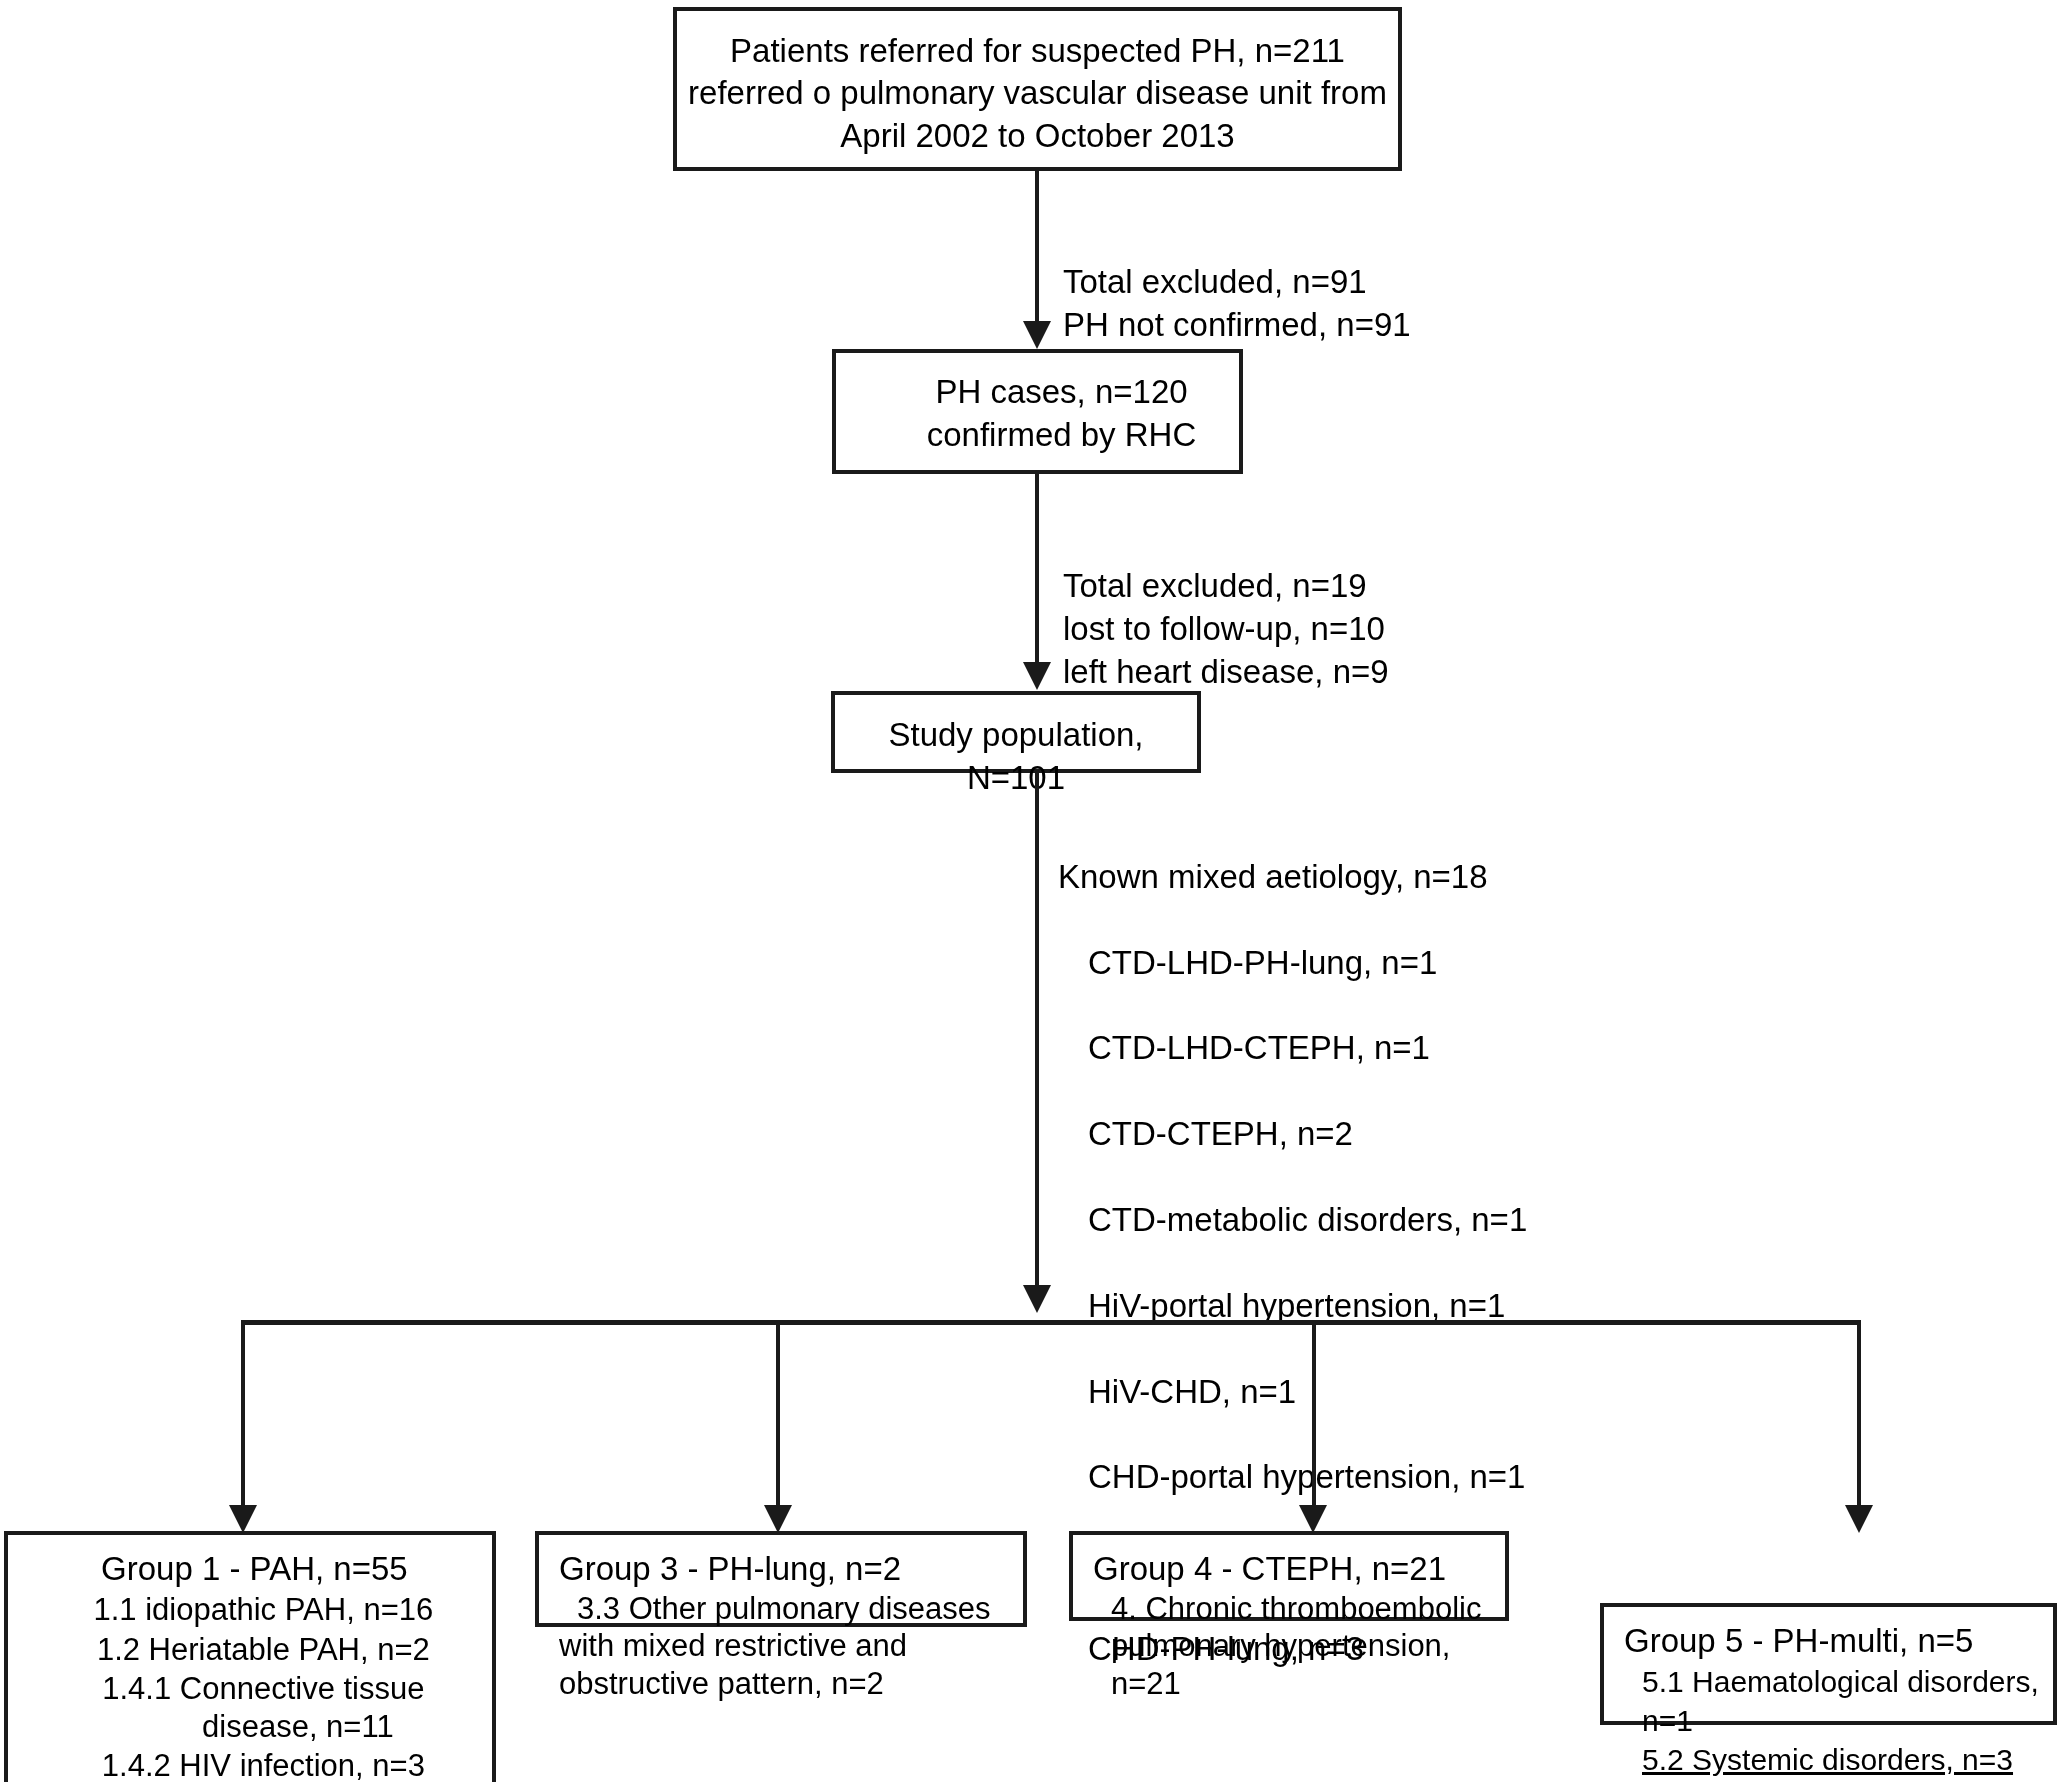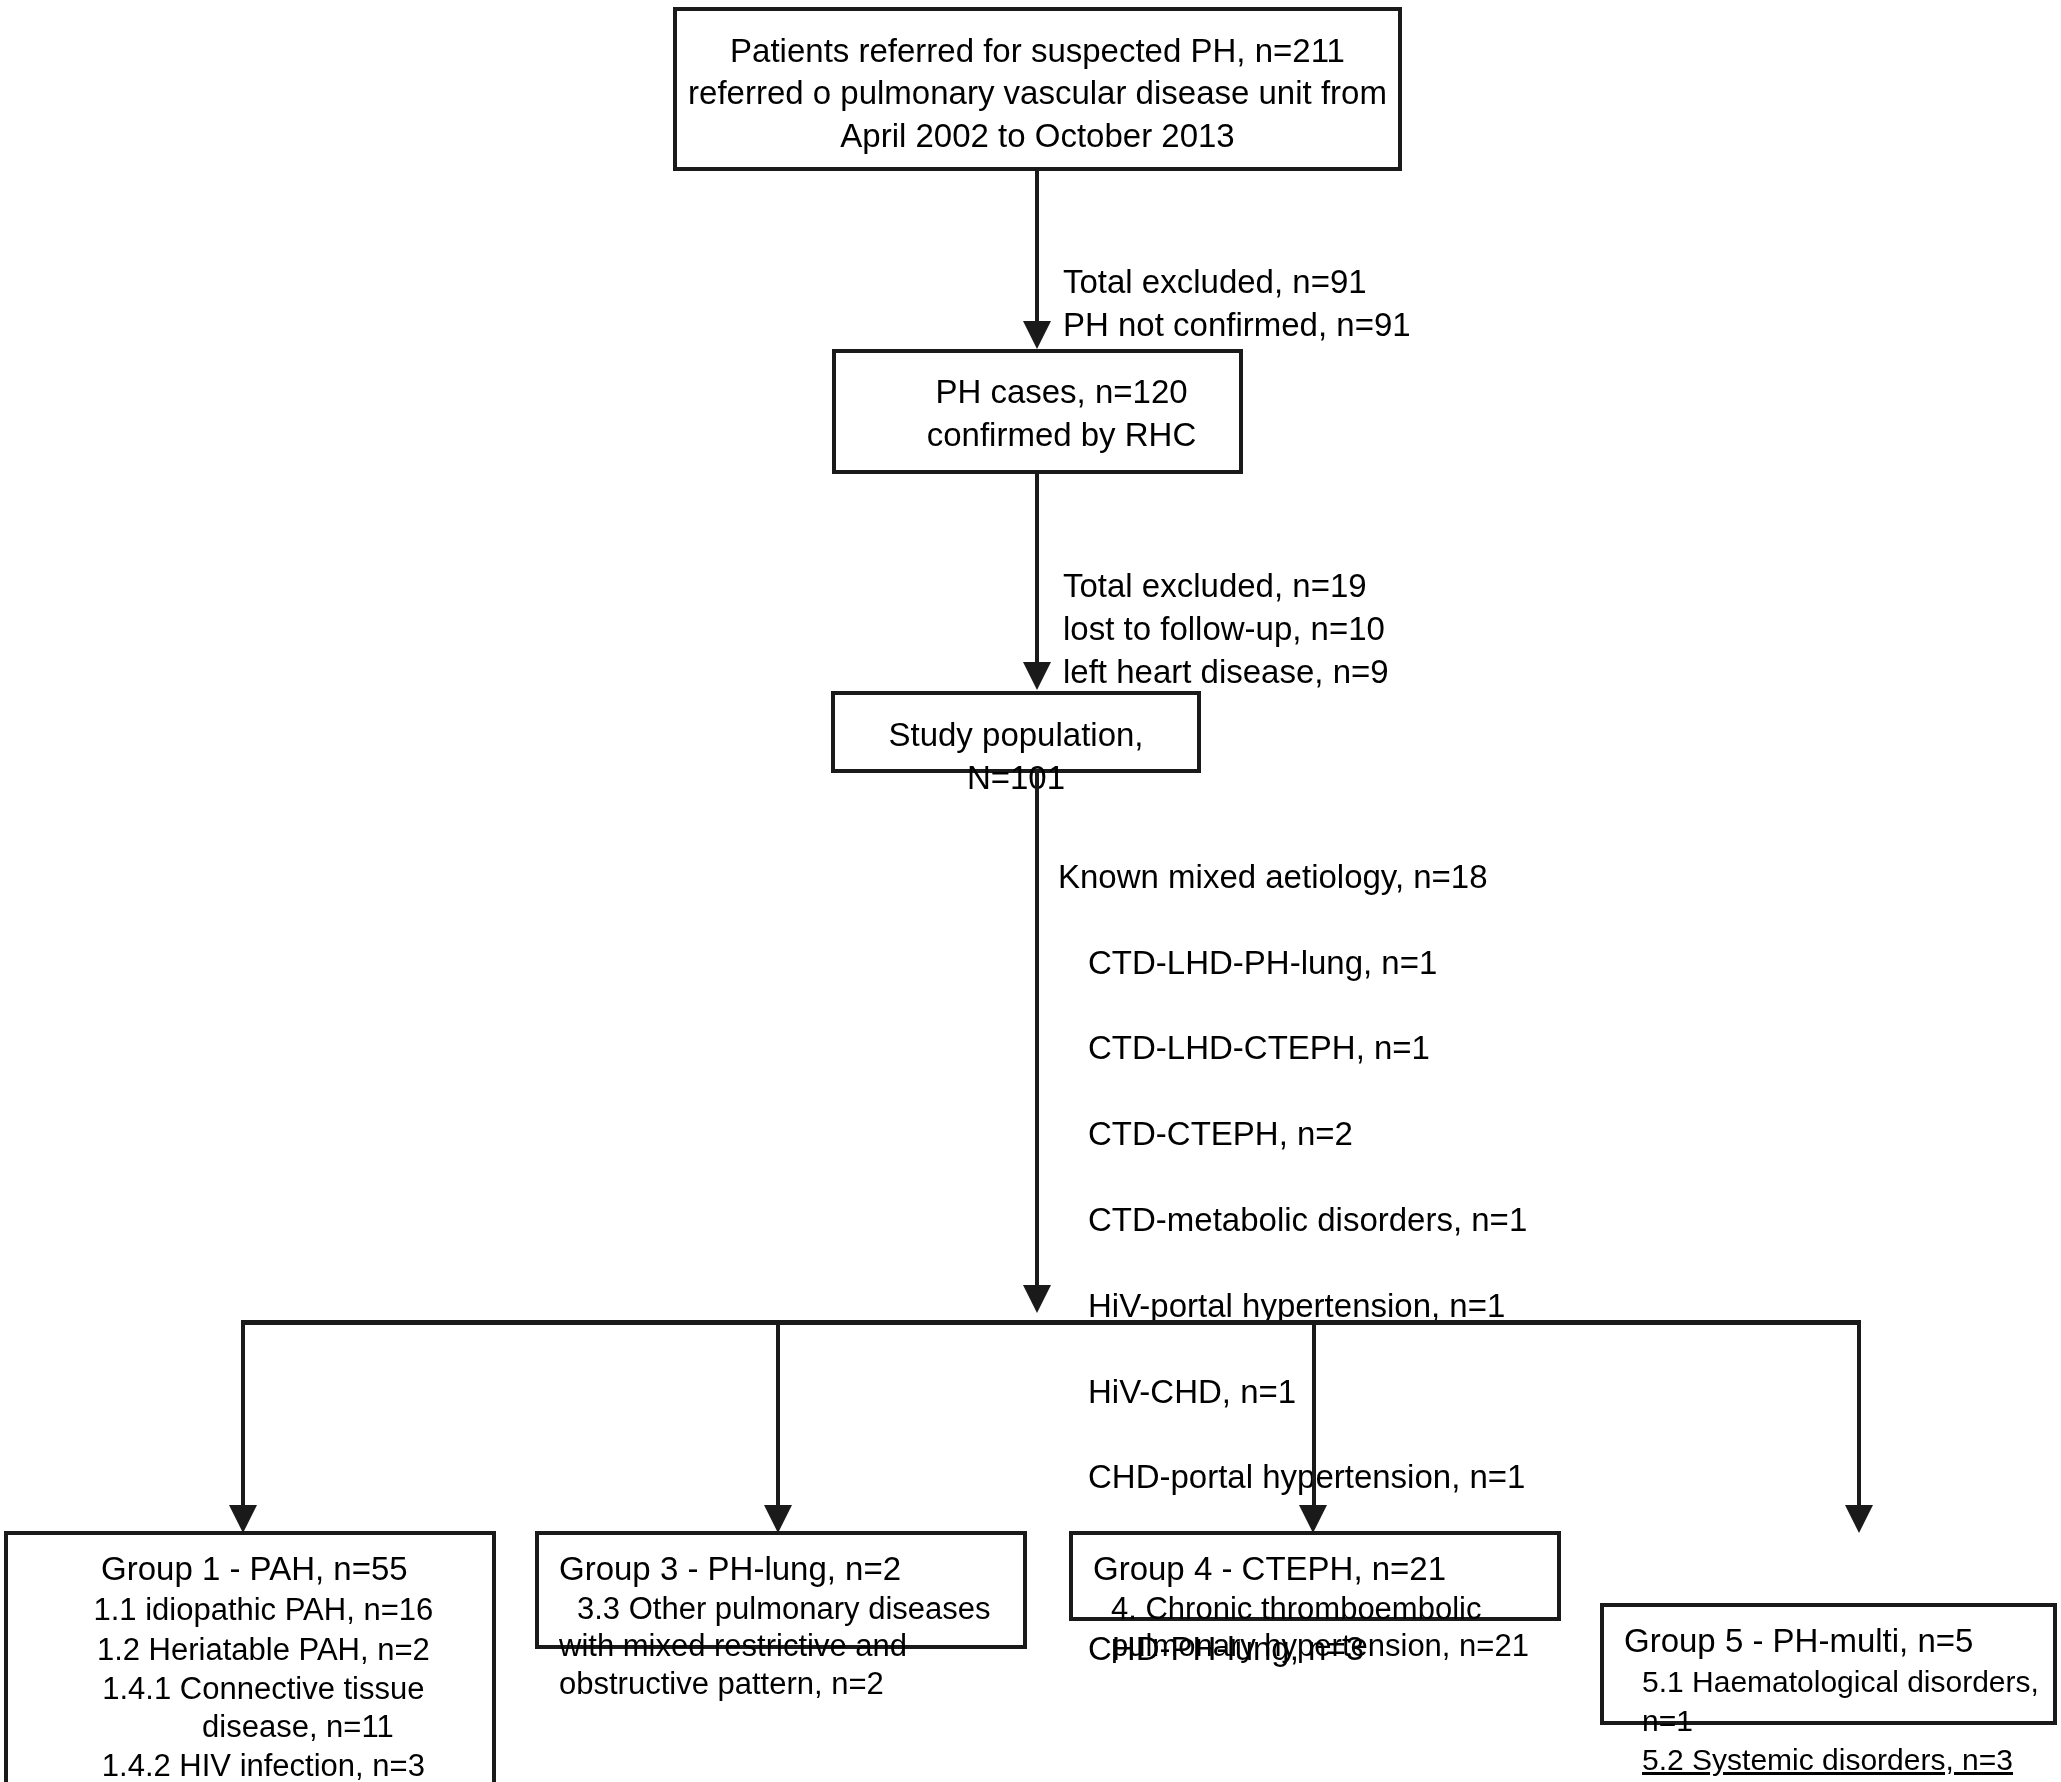--- a/index.html
+++ b/index.html
@@ -160,30 +160,30 @@
       <span class="group-title">Group 1 - PAH, n=55</span>
       <span class="group-item">1.1 idiopathic PAH, n=16</span>
       <span class="group-item">1.2 Heriatable PAH, n=2</span>
       <span class="group-item tight">1.4.1 Connective tissue</span>
       <span class="group-item tight" style="padding-left:87px;">disease, n=11</span>
       <span class="group-item">1.4.2 HIV infection, n=3</span>
 
     </div>
   </div>
 
-  <div class="node-box" style="left:535px; top:1531px; width:492px; height:118px;">
+  <div class="node-box" style="left:535px; top:1531px; width:492px; height:96px;">
     <div style="position:absolute; left:20px; top:15px; right:11.5px;">
       <span class="group-title">Group 3 - PH-lung, n=2</span>
       <span class="group-item tight">3.3 Other pulmonary diseases</span>
       <span class="group-item tight" style="padding-left:0px;">with mixed restrictive and</span>
       <span class="group-item tight" style="padding-left:0px;">obstructive pattern, n=2</span>
     </div>
   </div>
 
-  <div class="node-box" style="left:1069px; top:1531px; width:492px; height:90px;">
+  <div class="node-box" style="left:1069px; top:1531px; width:440px; height:90px;">
     <div style="position:absolute; left:20px; top:15px; right:11.5px;">
       <span class="group-title">Group 4 - CTEPH, n=21</span>
       <span class="group-item tight">4. Chronic thromboembolic</span>
       <span class="group-item tight">pulmonary hypertension, n=21</span>
     </div>
   </div>
 
   <div class="node-box" style="left:1600px; top:1603px; width:457px; height:122px;">
     <div style="position:absolute; left:20px; top:15px; right:6.6px;">
       <span class="group-title">Group 5 - PH-multi, n=5</span>

